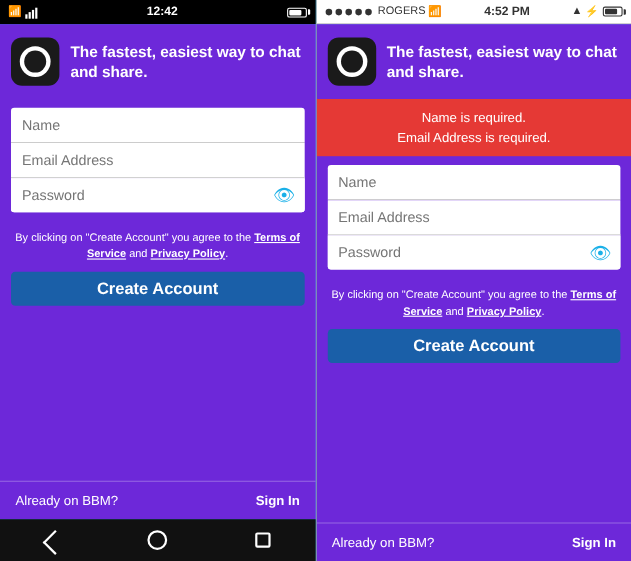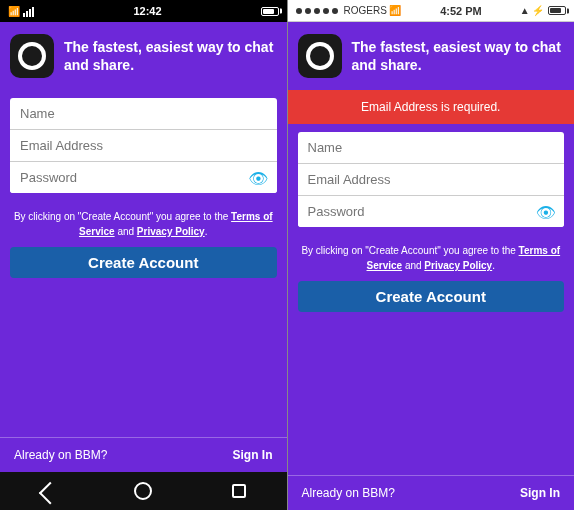--- a/index.html
+++ b/index.html
@@ -396,20 +396,21 @@
   <div class="app-content">
 
     <div class="app-header">
       <div class="bbm-logo">
         <div class="bbm-logo-inner"></div>
       </div>
       <div class="app-tagline">The fastest, easiest way to chat and share.</div>
     </div>
 
     <div class="error-banner">
+      <div>Name is required.</div>
       <div>Email Address is required.</div>
     </div>
 
     <div class="form-area">
       <input class="form-input" type="text" placeholder="Name" style="">
       <input class="form-input" type="email" placeholder="Email Address" style="">
       <div class="password-wrapper">
         <input class="form-input last" type="password" placeholder="Password" style="">
         <span class="eye-icon">👁</span>
       </div>

